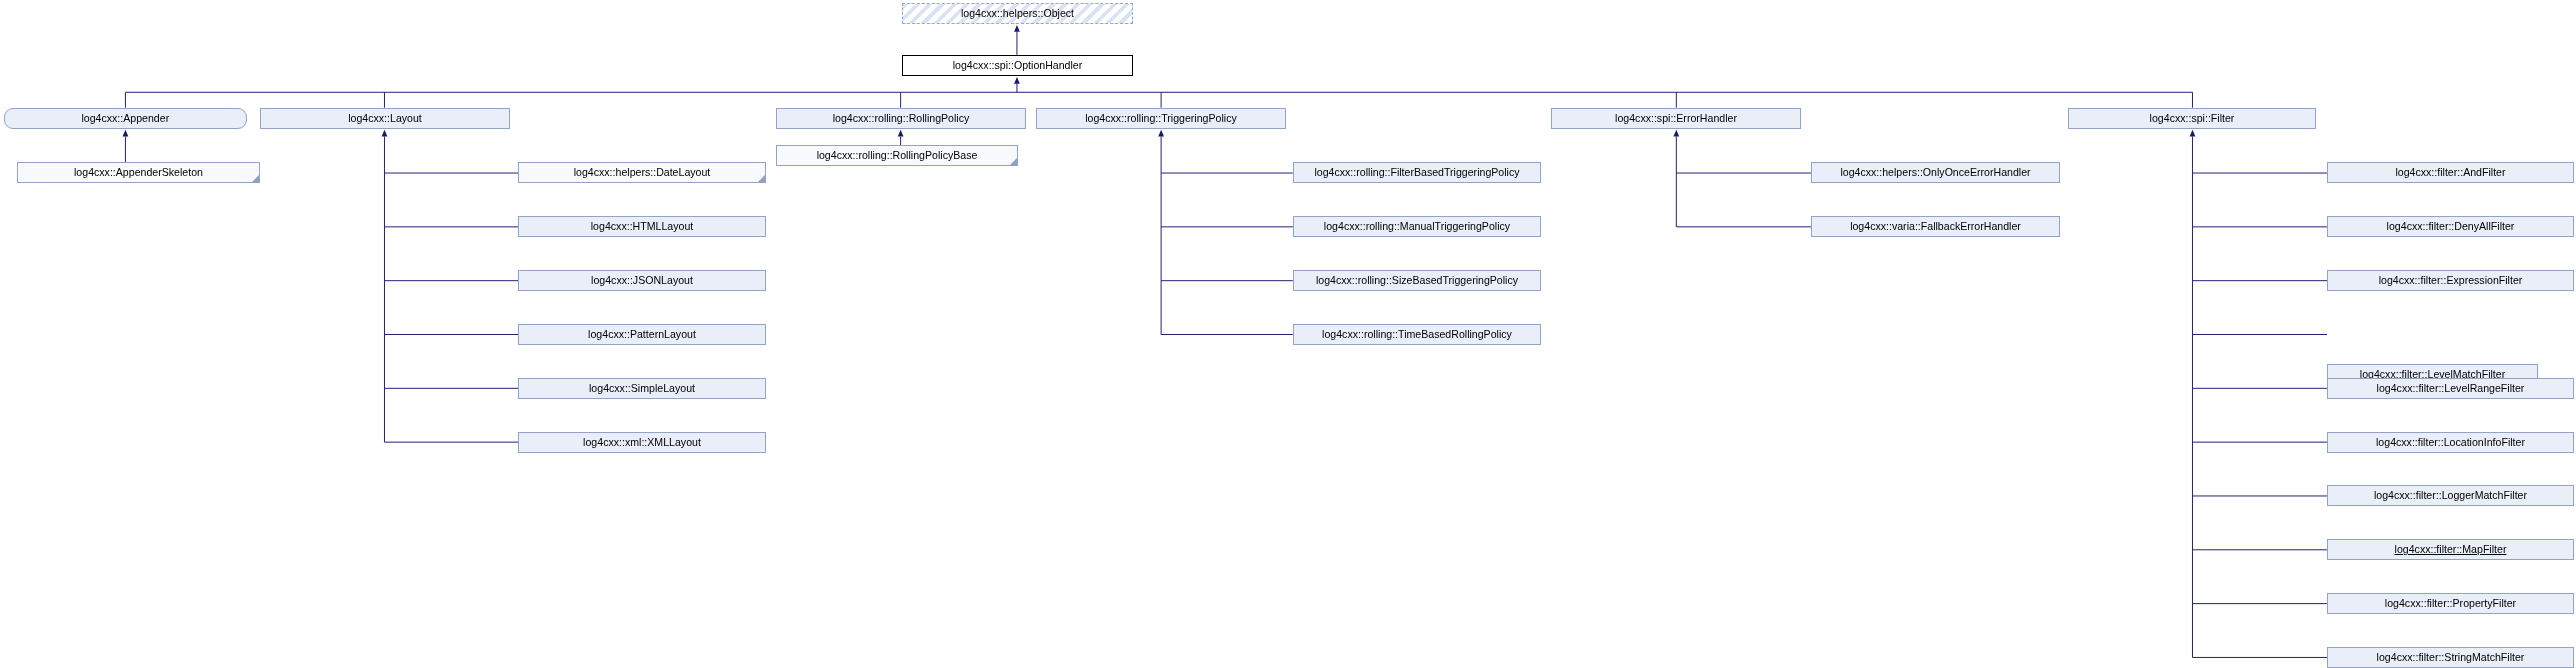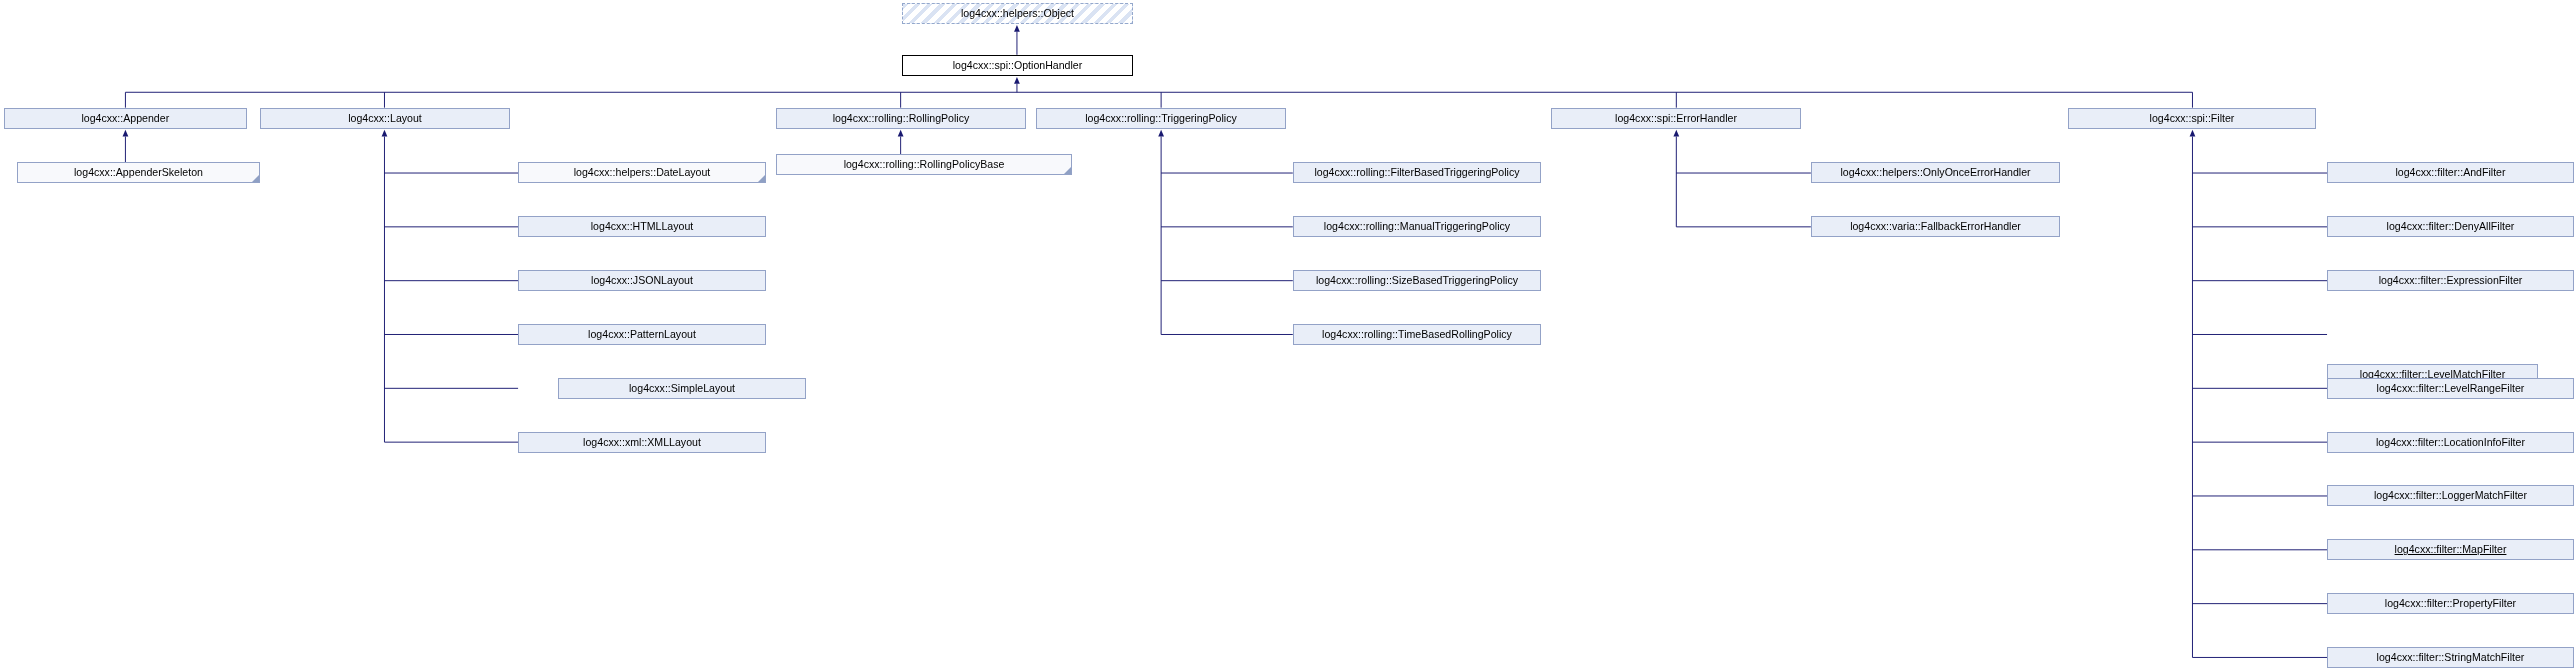--- a/index.html
+++ b/index.html
@@ -104,51 +104,51 @@
         <line x1="2281" y1="684" x2="2421" y2="684" stroke="#191970" stroke-width="1"></line>
       </g>
     </svg>
   <div id="nodes">
       <div class="node hatched" style="left: 902px; top: 2.9px; width: 231px;">
         <span>log4cxx::helpers::Object</span>
       </div>
       <div class="node plain" style="left: 902px; top: 55px; width: 231px;">
         <span>log4cxx::spi::OptionHandler</span>
       </div>
-      <div class="node" style="left: 3.8px; top: 108px; width: 243px;">
+      <div class="node" style="left: 3.8px; top: 108px; width: 243px; border-radius: 9px;">
         <span>log4cxx::Appender</span>
       </div>
       <div class="node fold" style="left: 17px; top: 162px; width: 243px;">
         <span>log4cxx::AppenderSkeleton</span>
       </div>
       <div class="node" style="left: 260px; top: 108px; width: 250px;">
         <span>log4cxx::Layout</span>
       </div>
       <div class="node fold" style="left: 518px; top: 162px; width: 248px;">
         <span>log4cxx::helpers::DateLayout</span>
       </div>
       <div class="node" style="left: 518px; top: 216px; width: 248px;">
         <span>log4cxx::HTMLLayout</span>
       </div>
       <div class="node" style="left: 518px; top: 270px; width: 248px;">
         <span>log4cxx::JSONLayout</span>
       </div>
       <div class="node" style="left: 518px; top: 324px; width: 248px;">
         <span>log4cxx::PatternLayout</span>
       </div>
-      <div class="node" style="left: 518px; top: 378px; width: 248px; margin-left: 40px;">
+      <div class="node" style="left: 518px; top: 378px; width: 248px;">
         <span>log4cxx::SimpleLayout</span>
       </div>
       <div class="node" style="left: 518px; top: 432px; width: 248px;">
         <span>log4cxx::xml::XMLLayout</span>
       </div>
       <div class="node" style="left: 776px; top: 108px; width: 250px;">
         <span>log4cxx::rolling::RollingPolicy</span>
       </div>
-      <div class="node fold" style="left: 776px; top: 154px; width: 296px;">
+      <div class="node fold" style="left: 776px; top: 145px; width: 242px;">
         <span>log4cxx::rolling::RollingPolicyBase</span>
       </div>
       <div class="node" style="left: 1036px; top: 108px; width: 250px;">
         <span>log4cxx::rolling::TriggeringPolicy</span>
       </div>
       <div class="node" style="left: 1293px; top: 162px; width: 248px;">
         <span>log4cxx::rolling::FilterBasedTriggeringPolicy</span>
       </div>
       <div class="node" style="left: 1293px; top: 216px; width: 248px;">
         <span>log4cxx::rolling::ManualTriggeringPolicy</span>

